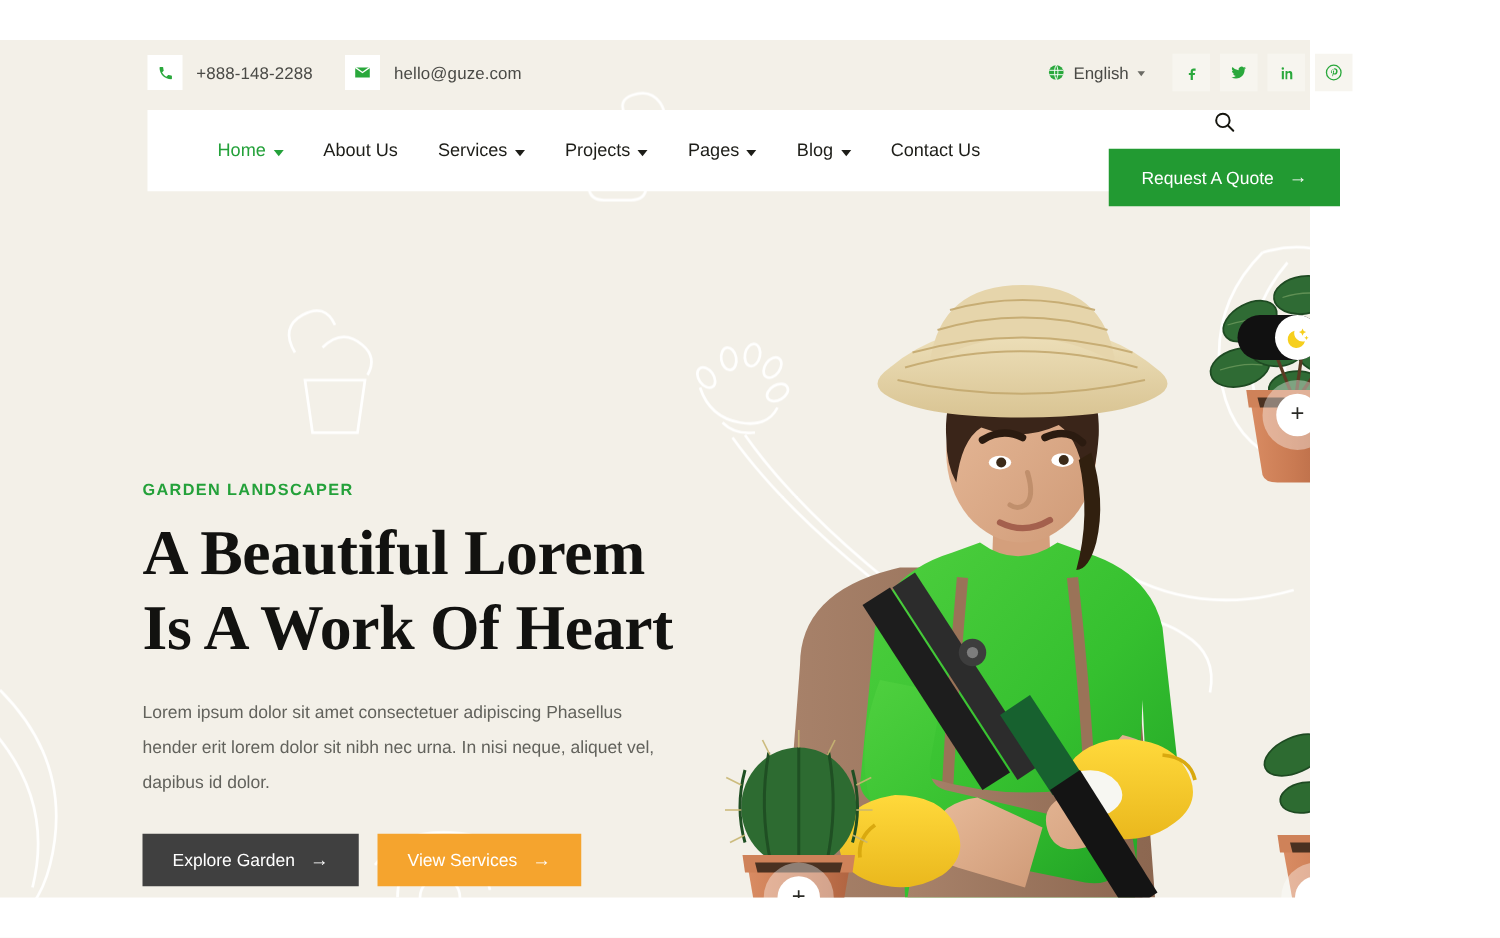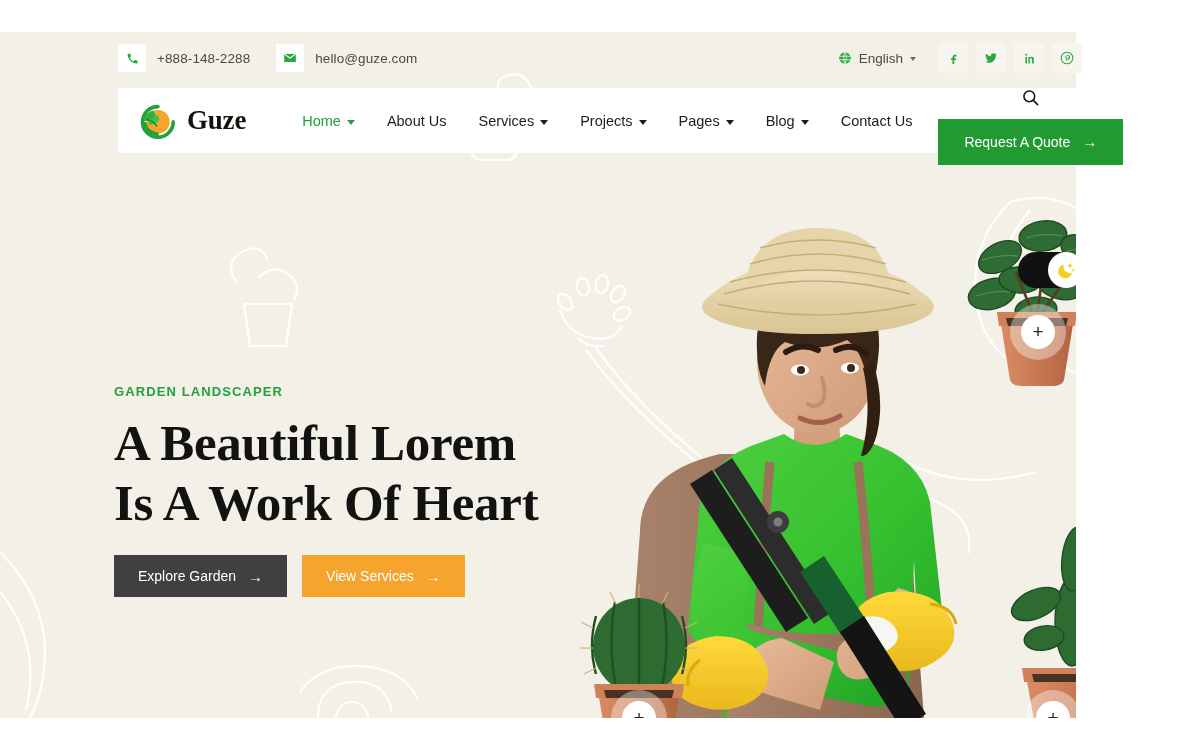--- a/index.html
+++ b/index.html
@@ -18,21 +18,20 @@
 
   
   .page {
     position: absolute;
     left: 0;
     top: 32px;
     width: 1048px;
     height: 686px;
     background: #f3f0e8;
     overflow: hidden;
-    padding-left: 28px;
   }
 
   
   .bg-art {
     position: absolute;
     inset: 0;
     pointer-events: none;
   }
 
   
@@ -525,20 +524,21 @@
   <div class="hotspot" style="left:1010px; top:272px;"></div>
   <div class="hotspot" style="left:611px;  top:658px;"></div>
   <div class="hotspot" style="left:1025px; top:658px;"></div>
 
   <div class="hero-copy">
     <p class="eyebrow">GARDEN LANDSCAPER</p>
     <h1 class="headline">
       <span>A Beautiful Lorem</span><br>
       <span>Is A Work Of Heart</span>
     </h1>
+    <p class="hero-para">Lorem ipsum dolor sit amet consectetuer adipiscing Phasellus hender erit lorem dolor sit nibh nec urna. In nisi neque, aliquet vel, dapibus id dolor.</p>
     <div class="hero-btns">
       <button class="btn btn-primary">
         <span>Explore Garden</span>
         <span class="arrow">→</span>
       </button>
       <button class="btn btn-secondary">
         <span>View Services</span>
         <span class="arrow">→</span>
       </button>
     </div>
@@ -604,33 +604,20 @@
     <a class="social">
       <svg width="14" height="14" viewBox="0 0 24 24" fill="#2aa83c">
         <circle cx="12" cy="12" r="10" fill="none" stroke="#2aa83c" stroke-width="1.8"></circle>
         <path d="M11.3 7.4c-2 .3-3.2 1.8-3.2 3.5 0 .9.4 1.8 1.2 2.1.2.1.3 0 .3-.2l.1-.6c0-.2 0-.3-.1-.4a2 2 0 0 1-.4-1.3c0-1.6 1.2-3 3.2-3 1.7 0 2.7 1 2.7 2.5 0 1.9-.8 3.4-2 3.4-.7 0-1.2-.6-1-1.3l.5-2c.1-.5-.1-1-.6-1-.6 0-1.1.6-1.1 1.5l.2 1-.9 3.6c-.2.9-.1 2 0 2.2 0 .1.2.1.2 0 .1-.1.8-1 1-2l.4-1.4c.3.5 1 .9 1.7.9 2.3 0 3.8-2 3.8-4.7 0-2-1.7-3.9-4.3-3.9z"></path>
       </svg>
     </a>
   </div>
 </div>
 
 <div class="navcard">
-  <div class="brand">
-    <span class="brand-logo">
-      <svg width="42" height="42" viewBox="0 0 48 48">
-        <circle cx="25" cy="25" r="13.5" fill="#f5a42e"></circle>
-        <path d="M25 7.5A17.5 17.5 0 1 0 42.5 25" fill="none" stroke="#23a13a" stroke-width="4.2" stroke-linecap="round"></path>
-        <path d="M10 27q2 10 14 12" fill="none" stroke="#23a13a" stroke-width="4.2" stroke-linecap="round"></path>
-        <path d="M20 12q-10 2 -11 12 10 0 13 -7z" fill="#2bb23f"></path>
-        <path d="M24 17q-8 3 -10 11 9 1 13 -6z" fill="#37c44b"></path>
-        <path d="M12 22q8 2 12 8" stroke="#1d8a30" stroke-width="1.6" fill="none"></path>
-      </svg>
-    </span>
-    <span class="brand-name">Guze</span>
-  </div>
 
   <nav class="nav">
     <div class="nav-item active">
       <span>Home</span>
       <span class="caret"></span>
     </div>
     <div class="nav-item">
       <span>About Us</span>
     </div>
     <div class="nav-item">

